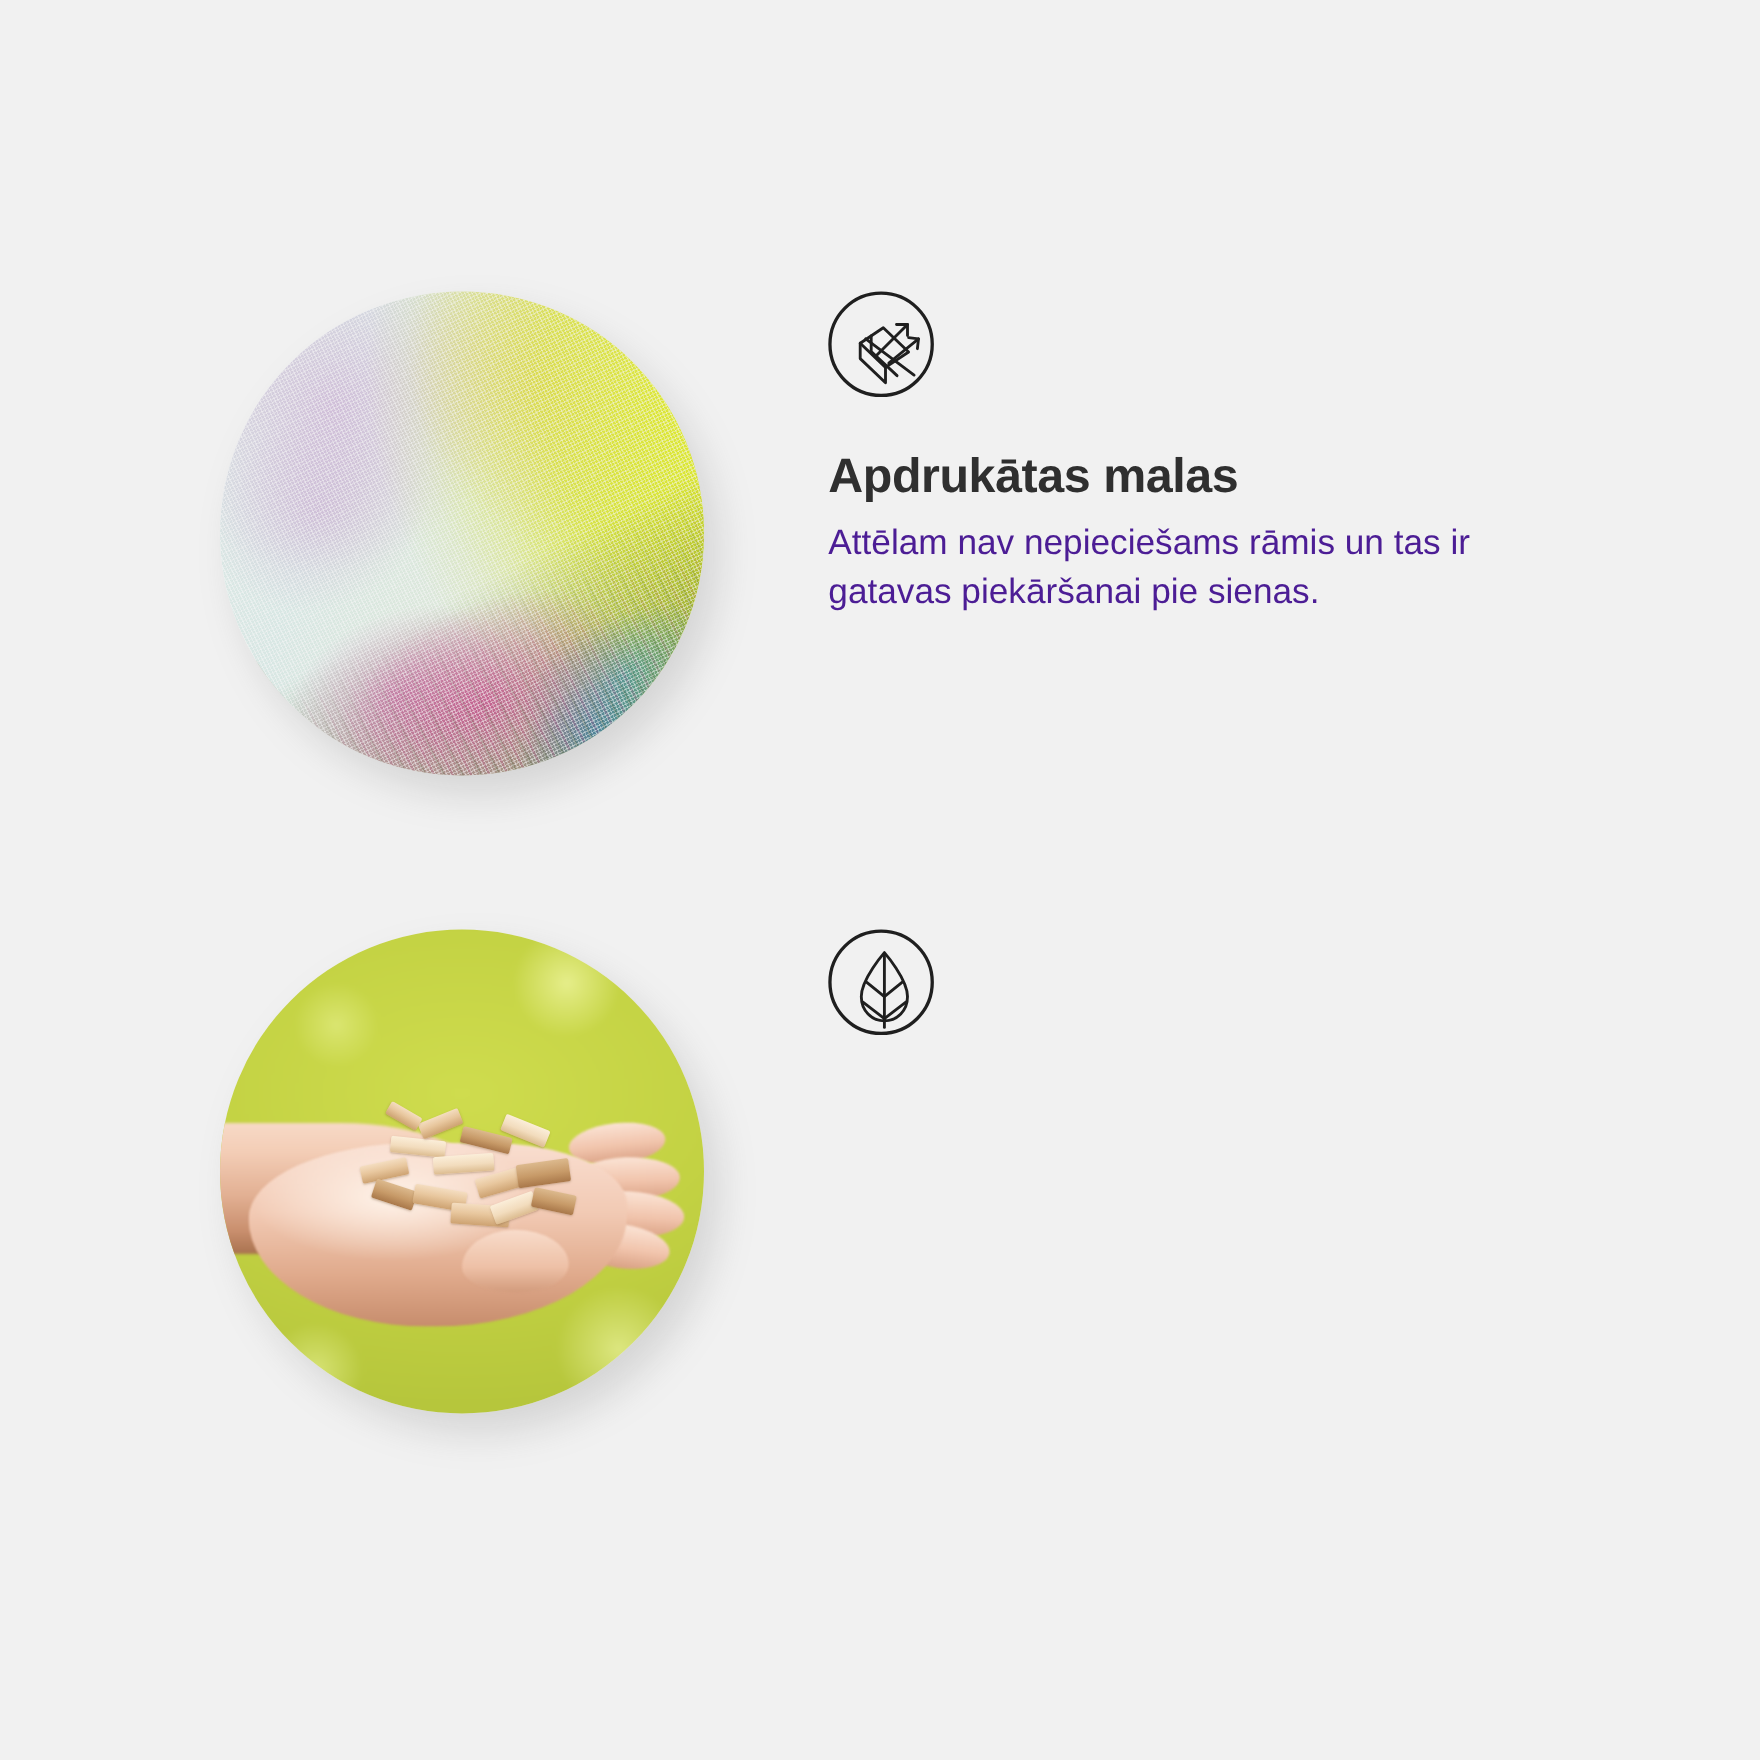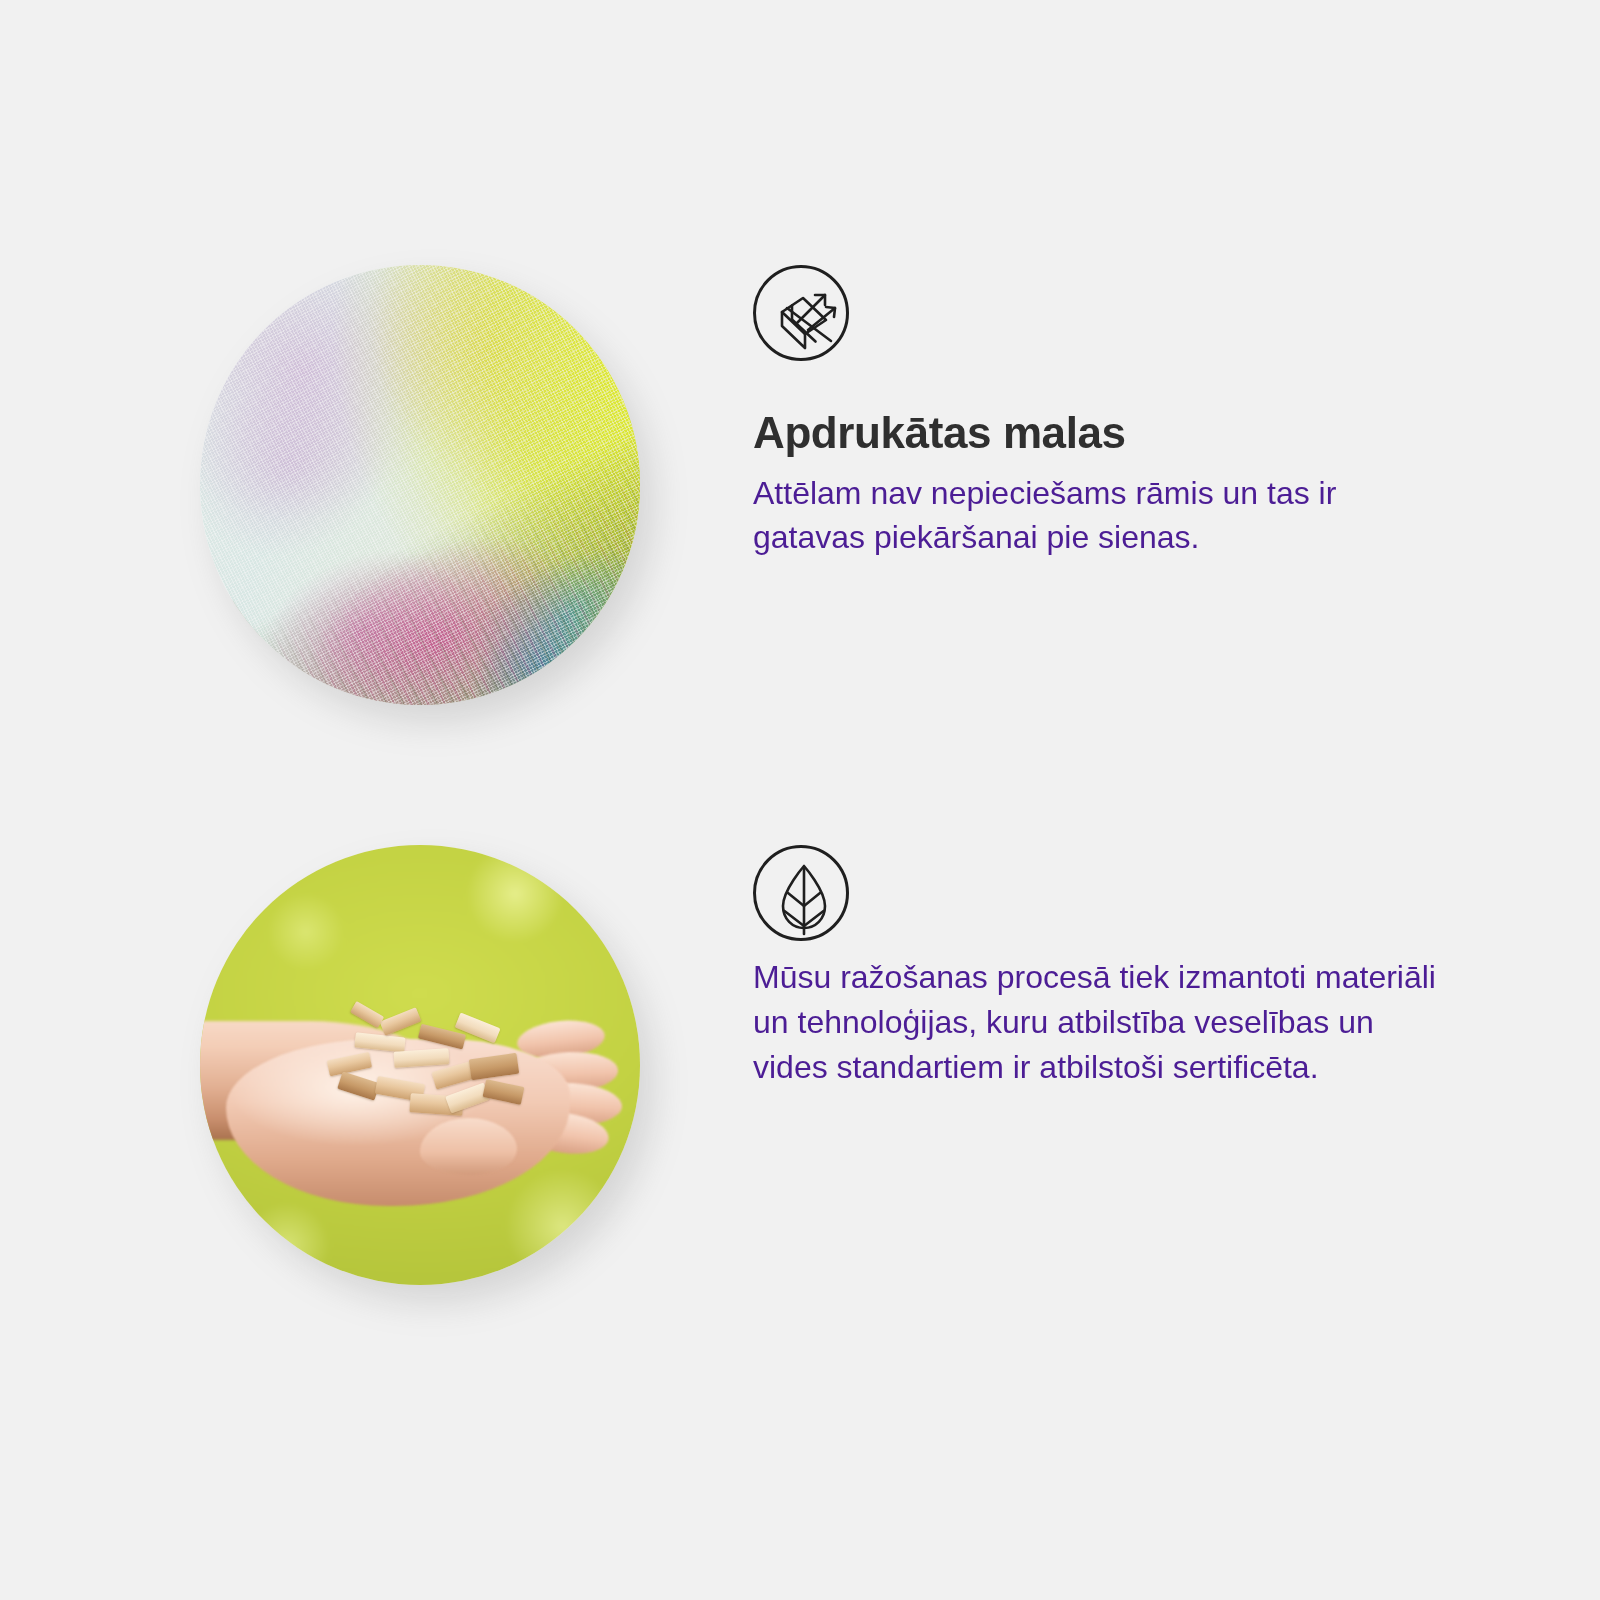--- a/index.html
+++ b/index.html
@@ -273,17 +273,16 @@
           <path d="M48 18 C48 18 27 42 27 58 C27 71 36.4 80 48 80 C59.6 80 69 71 69 58 C69 42 48 18 48 18 Z"></path>
 
           <path d="M48 20 L48 86"></path>
 
           <path d="M32 45 L48 58 L64 45"></path>
 
           <path d="M28.5 63 L48 78 L67.5 63"></path>
         </svg>
       </div>
 
-      <p class="feat-desc">Mūsu ražošanas procesā tiek izmantoti materiāli un tehnoloģijas, kuru atbilstība veselības un vides standartiem ir atbilstoši sertificēta.</p>
     </div>
   </section>
 
 </div>
 
 </body></html>

